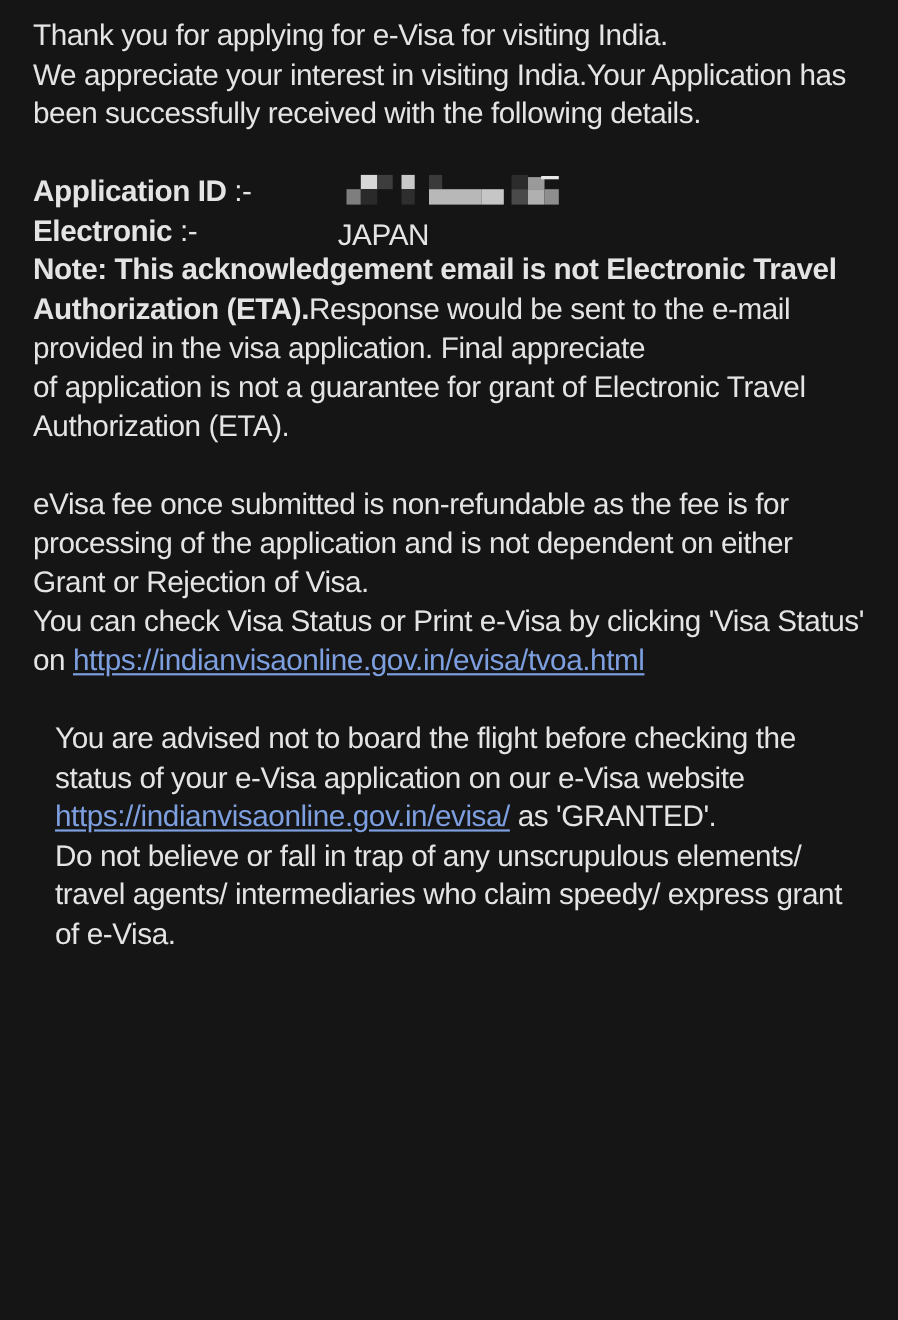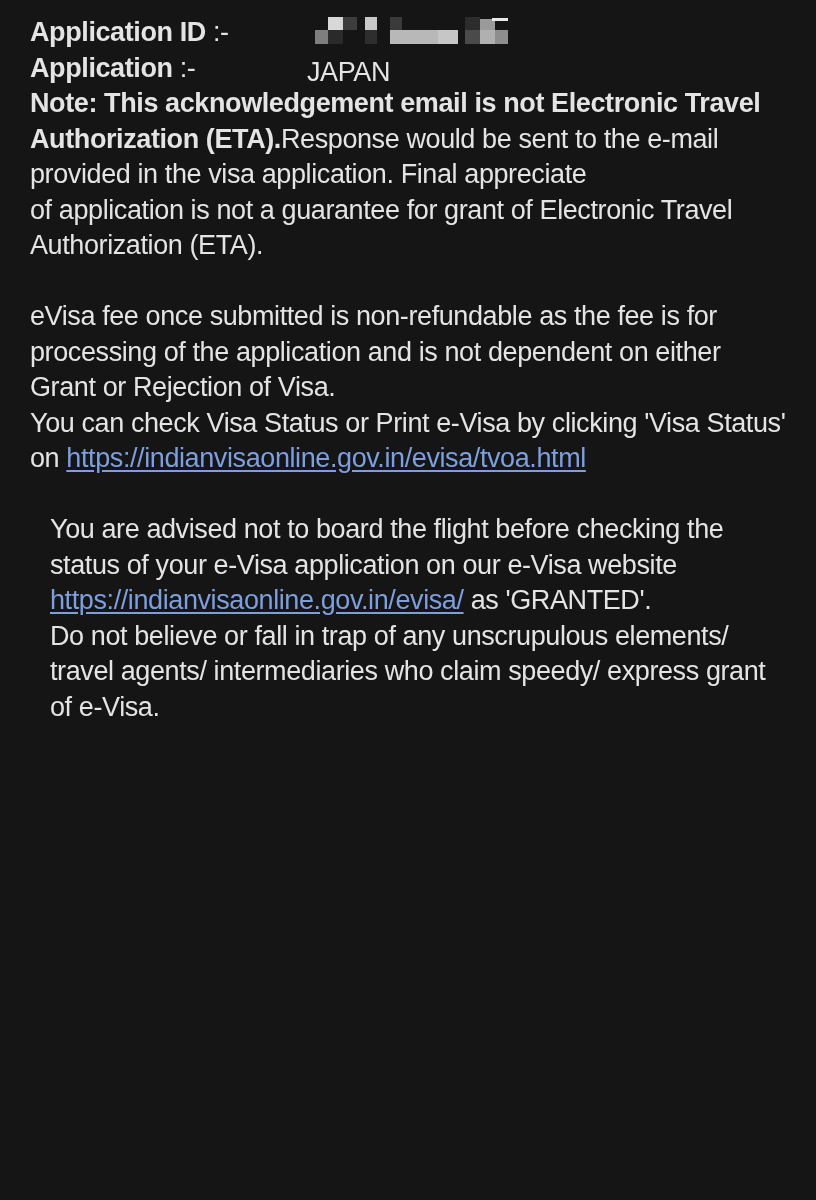--- a/index.html
+++ b/index.html
@@ -31,40 +31,42 @@
   .detail-line { position:relative; }
   .abs-value { position:absolute; top:4px; }
   .mosaic { position:absolute; display:block; }
   .mosaic .cell { position:absolute; }
 </style>
 </head>
 <body style="--bg: #151515; --fg: #e4e4e4; --link: #7d9fe0;">
 
 <div class="email">
 
+  <div class="para pre">Thank you for applying for e-Visa for visiting India.
+We appreciate your interest in visiting India.Your Application has been successfully received with the following details.</div>
 
   <div class="para">
     <div class="detail-line"><span class="b">Application ID</span><span> :-</span><span class="mosaic" style="left: 284px; top: 2px;">
           <div class="cell" style="left: 14px; top: 0px; width: 15px; height: 13px; background: rgb(216, 216, 216);"></div>
           <div class="cell" style="left: 29px; top: 0px; width: 14px; height: 13px; background: rgb(61, 61, 61);"></div>
           <div class="cell" style="left: 51px; top: 0px; width: 12px; height: 13px; background: rgb(200, 200, 200);"></div>
           <div class="cell" style="left: 76px; top: 0px; width: 12px; height: 13px; background: rgb(58, 58, 58);"></div>
           <div class="cell" style="left: 151px; top: 0px; width: 15px; height: 13px; background: rgb(44, 44, 44);"></div>
           <div class="cell" style="left: 166px; top: 2px; width: 15px; height: 11px; background: rgb(154, 154, 154);"></div>
           <div class="cell" style="left: 178px; top: 1px; width: 16px; height: 3px; background: rgb(232, 232, 232);"></div>
           <div class="cell" style="left: 1px; top: 13px; width: 13px; height: 14px; background: rgb(126, 126, 126);"></div>
           <div class="cell" style="left: 14px; top: 13px; width: 15px; height: 14px; background: rgb(42, 42, 42);"></div>
           <div class="cell" style="left: 51px; top: 13px; width: 12px; height: 14px; background: rgb(46, 46, 46);"></div>
           <div class="cell" style="left: 76px; top: 13px; width: 48px; height: 14px; background: rgb(184, 184, 184);"></div>
           <div class="cell" style="left: 124px; top: 13px; width: 20px; height: 14px; background: rgb(198, 198, 198);"></div>
           <div class="cell" style="left: 151px; top: 13px; width: 15px; height: 14px; background: rgb(74, 74, 74);"></div>
           <div class="cell" style="left: 166px; top: 13px; width: 15px; height: 14px; background: rgb(176, 176, 176);"></div>
           <div class="cell" style="left: 181px; top: 13px; width: 13px; height: 14px; background: rgb(142, 142, 142);"></div>
         </span></div>
-    <div class="detail-line"><span class="b">Application</span><span> :-</span><span class="abs-value" style="left:277px">JAPAN</span></div>
+    <div class="detail-line"><span class="b">Electronic</span><span> :-</span><span class="abs-value" style="left:277px">JAPAN</span></div>
     <div><span class="b pre">Note: This acknowledgement email is not Electronic Travel Authorization (ETA).</span><span class="pre">Response would be sent to the e-mail provided in the visa application. Final appreciate
 of application is not a guarantee for grant of Electronic Travel Authorization (ETA).</span></div>
   </div>
 
 
   <div class="para"><span class="pre">eVisa fee once submitted is non-refundable as the fee is for processing of the application and is not dependent on either Grant or Rejection of Visa.
 You can check Visa Status or Print e-Visa by clicking 'Visa Status' on </span><a class="link pre" href="#">https://indianvisaonline.gov.in/evisa/tvoa.html</a></div>
 
   <div class="para"><span class="pre">You are advised not to board the flight before checking the status of your e-Visa application on our e-Visa website </span><a class="link pre" href="#">https://indianvisaonline.gov.in/evisa/</a><span class="pre"> as 'GRANTED'.
 Do not believe or fall in trap of any unscrupulous elements/ travel agents/ intermediaries who claim speedy/ express grant of e-Visa.</span></div>

